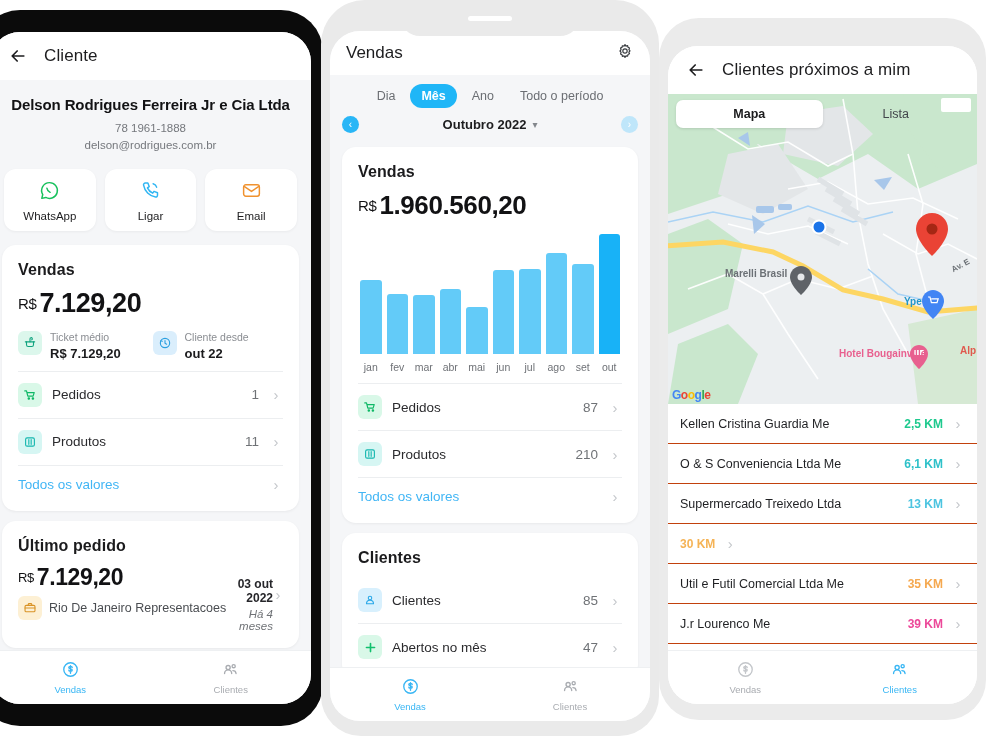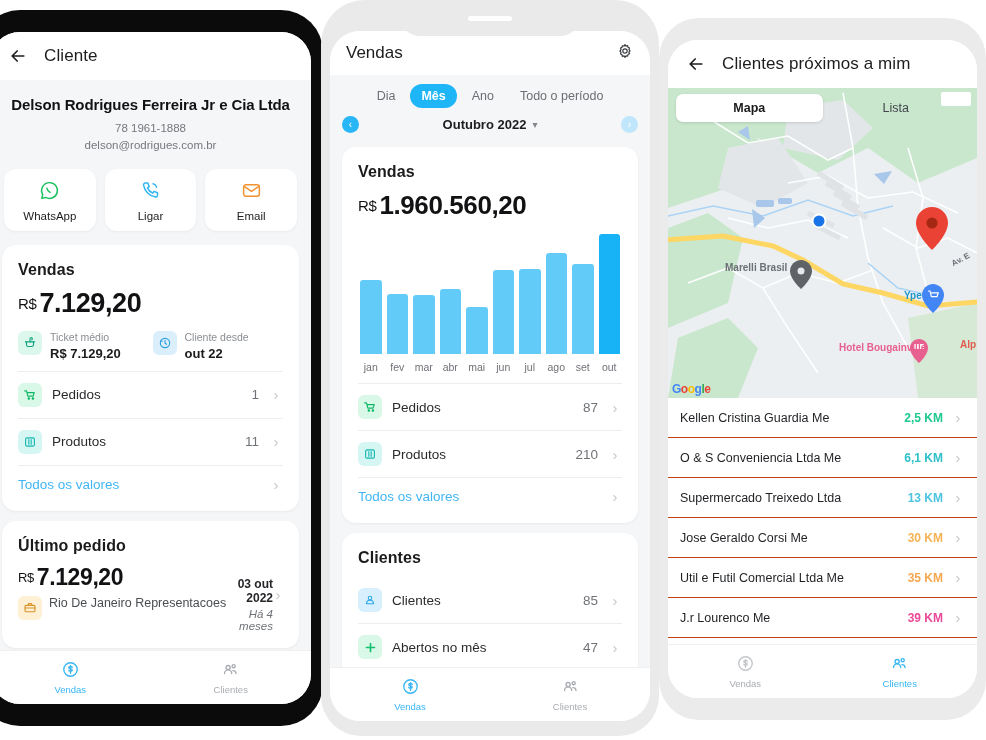--- a/index.html
+++ b/index.html
@@ -55,21 +55,21 @@
 
   
   #phone3 {
     position: absolute; left: 659px; top: 18px;
     width: 327px; height: 702px;
     background: #ebebeb;
     border-radius: 40px;
     overflow: hidden;
   }
   #phone3 .screen {
-    position: absolute; left: 9px; top: 22px;
+    position: absolute; left: 9px; top: 28px;
     width: 309px; height: 658px;
     background: #ffffff;
     border-radius: 30px;
     overflow: hidden;
   }
 
   
   .appbar {
     background: #fff; height: 48px;
     display: flex; align-items: center; gap: 16px;
@@ -132,21 +132,21 @@
   }
   .act .al { font-size: 11.5px; color: #1d1d1f; margin-top: 5px; }
 
   .kpis { display: flex; gap: 4px; padding: 12px 0 10px 0; }
   .kpi { flex: 1 1 0; display: flex; gap: 8px; align-items: flex-start;}
   .kpi .kt { font-size: 10.5px; color: #8a8d92; line-height: 1.2;}
   .kpi .kv { font-size: 13px; color: #1b1b1d; font-weight: 700; margin-top: 2px;}
 
   .lastorder { display: flex; align-items: flex-start; }
   .lo-left { flex: 1 1 auto; }
-  .lo-sub { display: flex; align-items: flex-start; gap: 7px; margin-top: 6px;}
+  .lo-sub { display: flex; align-items: center; gap: 7px; margin-top: 6px;}
   .lo-sub .t { font-size: 12.5px; color: #4a4d51; white-space: nowrap;}
   .lo-right { text-align: right; padding-top: 12px; }
   .lo-date { font-size: 12px; font-weight: 700; color: #26262a; }
   .lo-ago { font-size: 11.5px; font-style: italic; color: #6f7276; margin-top: 3px;}
 
   
   .p2head { background:#fff; height: 46px; display:flex; align-items:center; justify-content:space-between; padding: 0 16px;}
   .p2head .t { font-size: 17px; color: #1d1d1f; }
   .segs { display: flex; align-items:center; justify-content:center; gap: 4px; padding: 9px 8px 2px 8px;}
   .seg { font-size: 12.5px; color: #6b6e73; padding: 5px 11px; border-radius: 13px;}
@@ -618,21 +618,20 @@
             <span class="cn">O &amp; S Conveniencia Ltda Me</span>
             <span class="cd" style="color: rgb(46, 193, 201);">6,1 KM</span>
             <span class="chev">›</span>
           </div>
           <div class="crow">
             <span class="cn">Supermercado Treixedo Ltda</span>
             <span class="cd" style="color: rgb(76, 196, 224);">13 KM</span>
             <span class="chev">›</span>
           </div>
           <div class="crow">
-            <span class="cn">Jose Geraldo Corsi Me</span>
             <span class="cd" style="color: rgb(245, 179, 85);">30 KM</span>
             <span class="chev">›</span>
           </div>
           <div class="crow">
             <span class="cn">Util e Futil Comercial Ltda Me</span>
             <span class="cd" style="color: rgb(245, 168, 79);">35 KM</span>
             <span class="chev">›</span>
           </div>
           <div class="crow">
             <span class="cn">J.r Lourenco Me</span>

